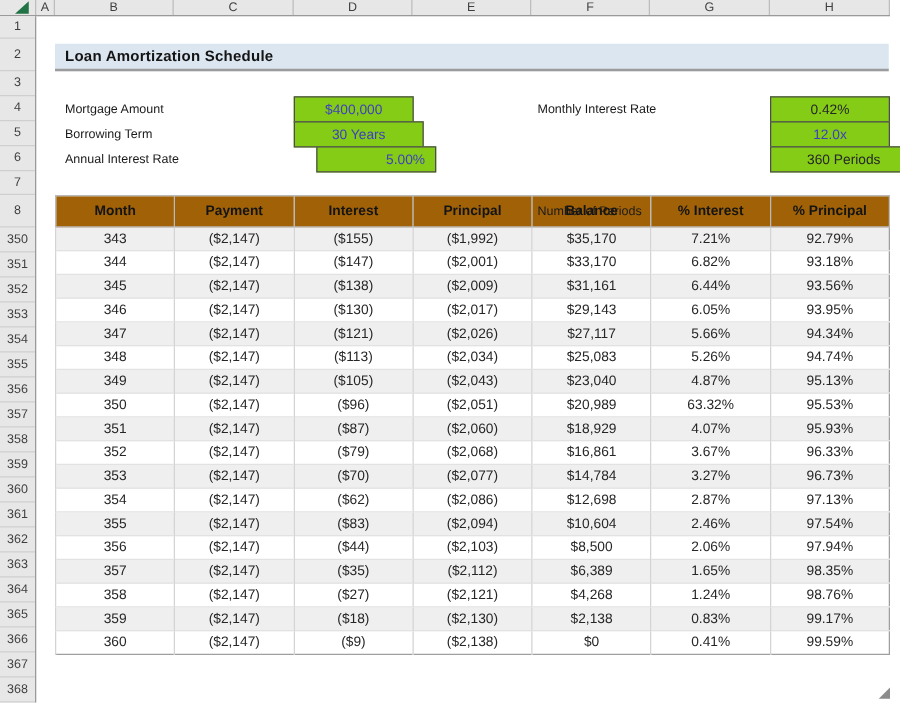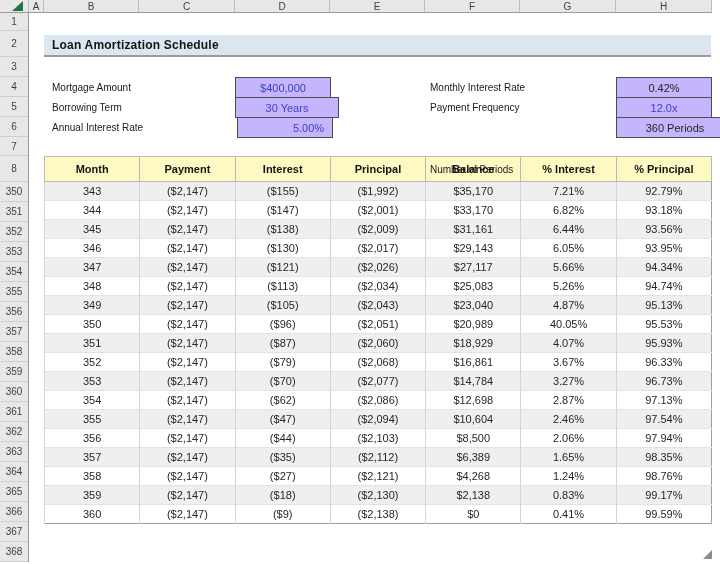--- a/index.html
+++ b/index.html
@@ -24,30 +24,30 @@
 
   
   .titleband{position:absolute;left:44px;top:35px;width:667px;height:22px;
              background:#dce6f1;border-bottom:2px solid #9b9b9b;
              display:flex;align-items:center;padding-left:8px;
              font-size:12px;font-weight:bold;color:#141414;letter-spacing:.2px}
 
   
   .fldlabel{position:absolute;height:20px;display:flex;align-items:center;
             font-size:10px;color:#1a1a1a}
-  .fldbox{position:absolute;height:21px;background:#c4b5fd;border:1px solid #4d4d4d;
+  .fldbox{position:absolute;height:21px;background:#84cc16;border:1px solid #4d4d4d;
           display:flex;align-items:center;justify-content:center;font-size:11px}
   .val-blue{color:#3f3fc0}
   .val-black{color:#262626}
 
   
   .amort{position:absolute;left:44px;top:156px;width:668px}
   table{width:668px;border-collapse:collapse;table-layout:fixed;
         border:1px solid #9f9f9f}
-  th{height:25px;background:#fef9c3;font-size:11px;font-weight:bold;color:#141414;
+  th{height:25px;background:#a16207;font-size:11px;font-weight:bold;color:#141414;
      text-align:center;border:1px solid #b9b9b9}
   td{height:19px;font-size:11px;color:#262626;text-align:center;
      border-left:1px solid #d4d4d4;border-top:1px solid #e2e2e2}
   tbody tr.banded td{background:#efefef}
 
   .resize-tri{position:absolute;left:703px;top:550px;width:0;height:0;
               border-left:9px solid transparent;border-bottom:9px solid #8c8c8c}
 </style>
 </head>
 <body>
@@ -180,21 +180,21 @@
             <td>$23,040</td>
             <td>4.87%</td>
             <td>95.13%</td>
           </tr>
           <tr>
             <td>350</td>
             <td>($2,147)</td>
             <td>($96)</td>
             <td>($2,051)</td>
             <td>$20,989</td>
-            <td>40.05%</td>
+            <td>63.32%</td>
             <td>95.53%</td>
           </tr>
           <tr class="banded">
             <td>351</td>
             <td>($2,147)</td>
             <td>($87)</td>
             <td>($2,060)</td>
             <td>$18,929</td>
             <td>4.07%</td>
             <td>95.93%</td>
@@ -222,21 +222,21 @@
             <td>($2,147)</td>
             <td>($62)</td>
             <td>($2,086)</td>
             <td>$12,698</td>
             <td>2.87%</td>
             <td>97.13%</td>
           </tr>
           <tr class="banded">
             <td>355</td>
             <td>($2,147)</td>
-            <td>($47)</td>
+            <td>($83)</td>
             <td>($2,094)</td>
             <td>$10,604</td>
             <td>2.46%</td>
             <td>97.54%</td>
           </tr>
           <tr>
             <td>356</td>
             <td>($2,147)</td>
             <td>($44)</td>
             <td>($2,103)</td>
@@ -287,28 +287,27 @@
   <div class="resize-tri"></div>
 <div class="fldlabel" style="left: 52px; top: 77px;">Mortgage Amount</div>
     <div class="fldbox" style="left: 235px; top: 77px; width: 96px;">
       <div class="val-blue">$400,000</div>
     </div>
     <div class="fldlabel" style="left: 52px; top: 97px;">Borrowing Term</div>
     <div class="fldbox" style="left: 235px; top: 97px; width: 104px;">
       <div class="val-blue">30 Years</div>
     </div>
     <div class="fldlabel" style="left: 52px; top: 117px;">Annual Interest Rate</div>
-    <div class="fldbox" style="left: 237px; top: 117px; width: 96px; padding-left: 47px;">
+    <div class="fldbox" style="left: 253px; top: 117px; width: 96px; padding-left: 47px;">
       <div class="val-blue">5.00%</div>
     </div>
     <div class="fldlabel" style="left: 430px; top: 77px;">Monthly Interest Rate</div>
     <div class="fldbox" style="left: 616px; top: 77px; width: 96px;">
       <div class="val-black">0.42%</div>
     </div>
-    <div class="fldlabel" style="left: 430px; top: 97px;">Payment Frequency</div>
     <div class="fldbox" style="left: 616px; top: 97px; width: 96px;">
       <div class="val-blue">12.0x</div>
     </div>
     <div class="fldlabel" style="left: 430px; top: 117px; margin-top: 42px;">Number of Periods</div>
     <div class="fldbox" style="left: 616px; top: 117px; width: 118px;">
       <div class="val-black">360 Periods</div>
     </div>
   </div>
 
 </body></html>

